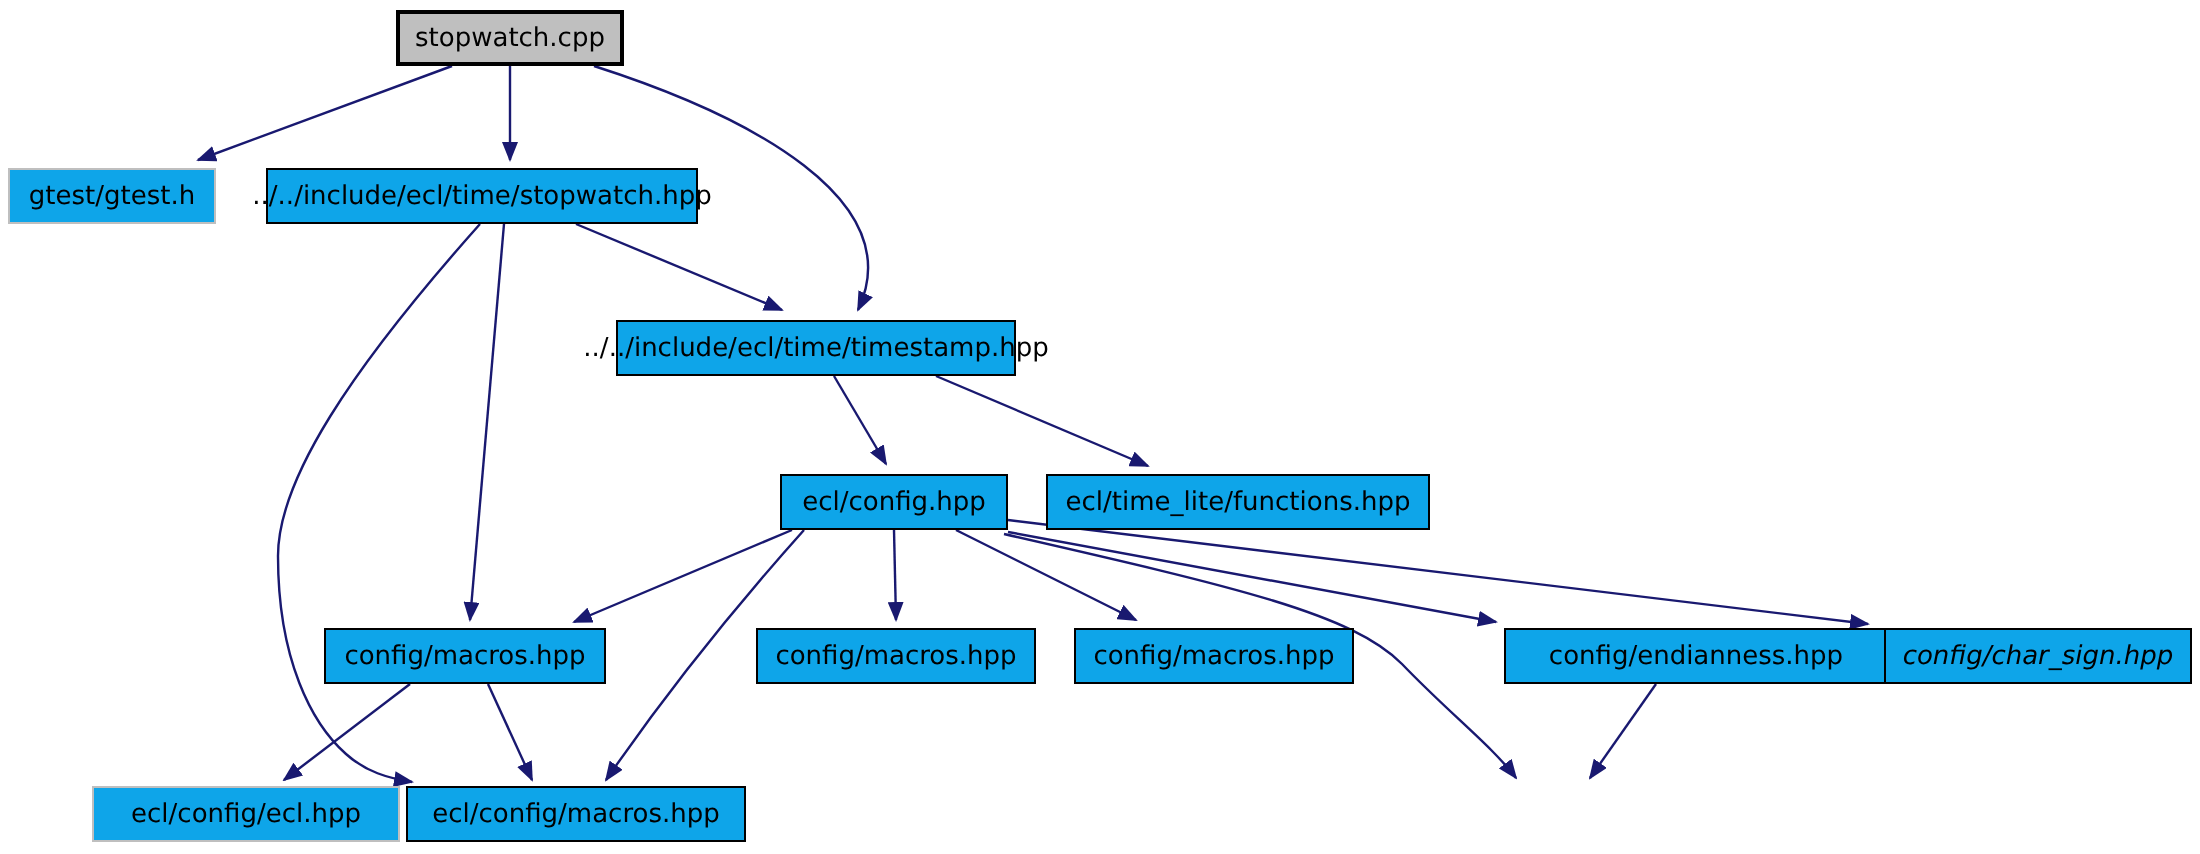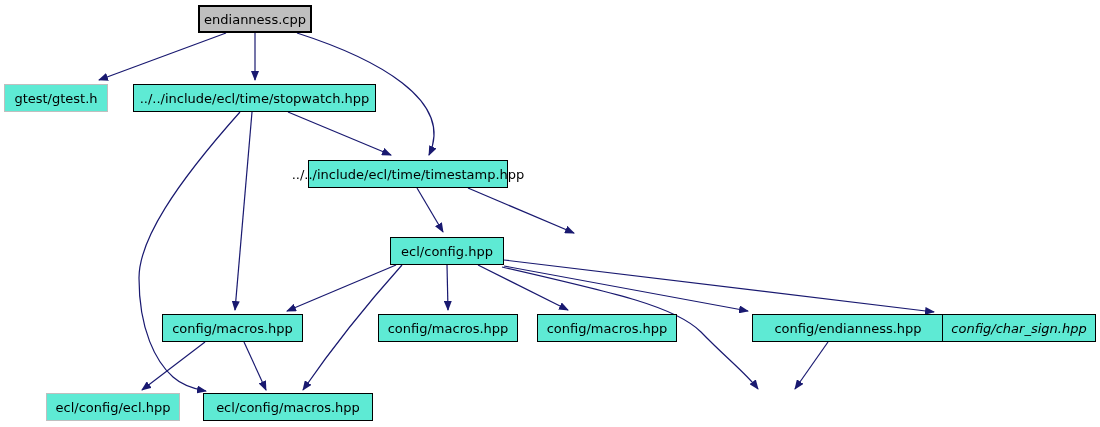--- a/index.html
+++ b/index.html
@@ -7,21 +7,21 @@
     position:relative;
     width:1100px;height:427px;
     background:#ffffff;
     font-family:"DejaVu Sans", sans-serif;
     overflow:hidden;
   }
   .edges{position:absolute;left:0;top:0;width:1100px;height:427px;}
   .node{
     position:absolute;
     box-sizing:border-box;
-    background:#5eead4;
+    background:#0ea5e9;
     border:1px solid #000000;
     display:flex;align-items:center;justify-content:center;
     font-size:13px;color:#000000;
     white-space:nowrap;
     z-index:2;
   }
   .node.main{background:#bfbfbf;border-width:2px;}
   .node.external{border-color:#bfbfbf;}
 </style>
 </head>
@@ -50,39 +50,40 @@
         <path d="M402,265 C368,303 332,348 303,390" fill="none" stroke="#191970" stroke-width="1.2" marker-end="url(#arrowhead)"></path>
         <path d="M504,266 L748,311" fill="none" stroke="#191970" stroke-width="1.2" marker-end="url(#arrowhead)"></path>
         <path d="M504,260 L934,312" fill="none" stroke="#191970" stroke-width="1.2" marker-end="url(#arrowhead)"></path>
         <path d="M502,267 C620,294 676,307 701,332 C725,357 746,373 758,389" fill="none" stroke="#191970" stroke-width="1.2" marker-end="url(#arrowhead)"></path>
         <path d="M205,342 L142,390" fill="none" stroke="#191970" stroke-width="1.2" marker-end="url(#arrowhead)"></path>
         <path d="M244,342 L266,390" fill="none" stroke="#191970" stroke-width="1.2" marker-end="url(#arrowhead)"></path>
         <path d="M828,342 L795,389" fill="none" stroke="#191970" stroke-width="1.2" marker-end="url(#arrowhead)"></path>
       </g>
   </svg>
 
-  <div class="node main" style="left:198px;top:5px;width:114px;height:28px;">endianness.cpp</div>
+  <div class="node main" style="left:198px;top:5px;width:114px;height:28px;">stopwatch.cpp</div>
 
   <div class="node external" style="left:4px;top:84px;width:104px;height:28px;">gtest/gtest.h</div>
 
-  <div class="node" style="left:133px;top:84px;width:243px;height:28px;">../../include/ecl/time/stopwatch.hpp</div>
+  <div class="node" style="left:133px;top:84px;width:216px;height:28px;">../../include/ecl/time/stopwatch.hpp</div>
 
   <div class="node" style="left:308px;top:160px;width:200px;height:28px;">../../include/ecl/time/timestamp.hpp</div>
 
   <div class="node" style="left:390px;top:237px;width:114px;height:28px;">ecl/config.hpp</div>
 
+  <div class="node" style="left:523px;top:237px;width:192px;height:28px;">ecl/time_lite/functions.hpp</div>
 
   <div class="node" style="left:162px;top:314px;width:141px;height:28px;">config/macros.hpp</div>
 
   <div class="node" style="left:378px;top:314px;width:140px;height:28px;">config/macros.hpp</div>
 
   <div class="node" style="left:537px;top:314px;width:140px;height:28px;">config/macros.hpp</div>
 
   <div class="node" style="left:752px;top:314px;width:192px;height:28px;">config/endianness.hpp</div>
 
   <div class="node" style="left:942px;top:314px;width:154px;height:28px;font-style:italic;">config/char_sign.hpp</div>
 
-  <div class="node external" style="left:46px;top:393px;width:134px;height:28px;">ecl/config/ecl.hpp</div>
+  <div class="node external" style="left:46px;top:393px;width:154px;height:28px;">ecl/config/ecl.hpp</div>
 
   <div class="node" style="left:203px;top:393px;width:170px;height:28px;">ecl/config/macros.hpp</div>
 
 
 </div>
 
 </body></html>

